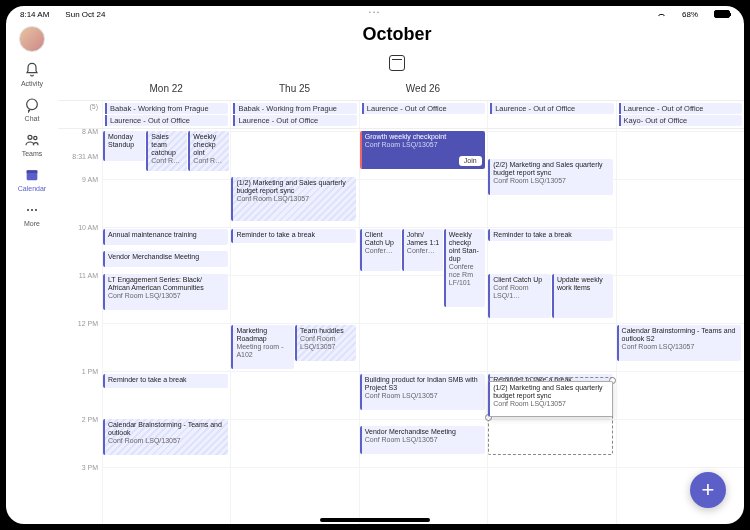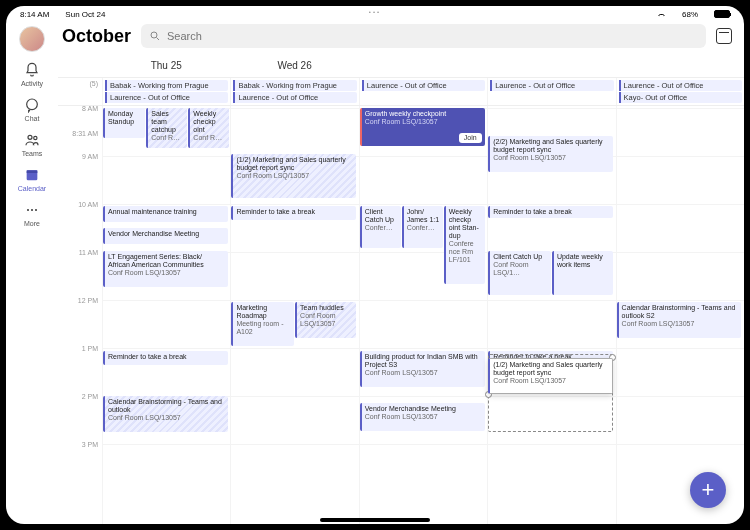--- a/index.html
+++ b/index.html
@@ -8,21 +8,21 @@
   .statusbar { height: 14px; display: flex; align-items: center; justify-content: space-between; padding: 2px 14px 0; font-size: 8px; color: #000; }
   .statusbar .left, .statusbar .right { display: flex; align-items: flex-start; gap: 16px; }
   .statusbar .dots { position:absolute; left:50%; top:3px; transform:translateX(-50%); letter-spacing:2px; color:#999; font-size:6px;}
   .app { display: flex; height: calc(100% - 14px); }
   .rail { width: 52px; display: flex; flex-direction: column; align-items: center; padding-top: 6px; gap: 10px; font-size: 7px; color: #555; }
   .avatar { width: 26px; height: 26px; border-radius: 50%; background: linear-gradient(135deg,#e8c4a0,#c88); border:1px solid #ddd;}
   .rail-item { display: flex; flex-direction: column; align-items: center; gap: 2px; cursor: pointer; }
   .rail-item svg { width: 16px; height: 16px; }
   .rail-item.active { color: #5b5fc7; }
   .main { flex: 1; display: flex; flex-direction: column; min-width:0;}
-  .header { display: flex; align-items: center; gap: 10px; padding: 4px 12px 6px 4px; }
+  .header { display: flex; align-items: center; gap: 10px; padding: 4px 12px 6px 4px; flex-direction: column; }
   .title { font-size: 18px; font-weight: 700; }
   .search { flex: 1; background: #f0f0f0; border-radius: 6px; height: 24px; display: flex; align-items: center; padding: 0 8px; gap: 6px; color: #888; font-size: 11px; }
   .search input { border: 0; background: transparent; outline: 0; flex:1; font-size: 11px; }
   .calendar-ico { width:16px; height:16px; border:1.5px solid #333; border-radius:3px; position:relative;}
   .calendar-ico::after{content:""; position:absolute; top:3px; left:2px; right:2px; height:1px; background:#333;}
   .dayhead { display: grid; grid-template-columns: 44px repeat(5,1fr); border-bottom: 1px solid #eee; }
   .dayhead .time-col { }
   .dayhead .dcell { text-align: center; font-size: 10px; padding: 6px 0; color:#333; }
   .dayhead .dcell.today span { background: #eef0ff; padding: 3px 10px; border-radius: 10px; display:inline-block;}
   .allday { display: grid; grid-template-columns: 44px repeat(5,1fr); font-size: 7.5px; border-bottom:1px solid #eee; }
@@ -108,32 +108,26 @@
             <circle cx="12" cy="12" r="1.6"></circle>
             <circle cx="18" cy="12" r="1.6"></circle>
           </svg>
         <span>More</span>
       </div>
     </div>
 
     <div class="main">
       <div class="header">
         <div class="title">October</div>
-        <div class="search">
-          <svg width="12" height="12" viewBox="0 0 24 24" fill="none" stroke="#888" stroke-width="2">
-              <circle cx="10" cy="10" r="6"></circle>
-              <path d="M20 20l-5-5"></path>
-            </svg>
-          <input placeholder="Search" style="">
-        </div>
         <div class="calendar-ico"></div>
       </div>
 
       <div class="dayhead">
         <div class="time-col"></div>
+        <div class="dcell"><span>Mon 22</span></div>
         <div class="dcell"><span>Thu 25</span></div>
         <div class="dcell"><span>Wed 26</span></div>
       </div>
 
       <div class="allday">
         <div class="time-col">(5)</div>
         <div class="dcell" id="ad0">
             <div class="chip">Babak - Working from Prague</div>
             <div class="chip">Laurence - Out of Office</div>
           </div>

